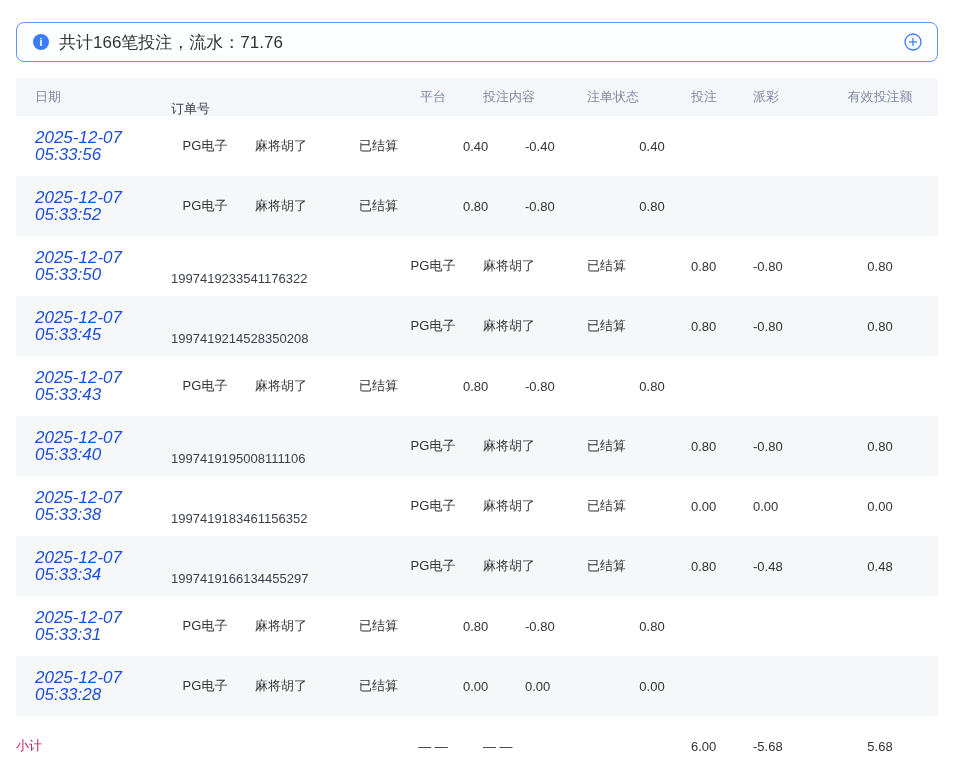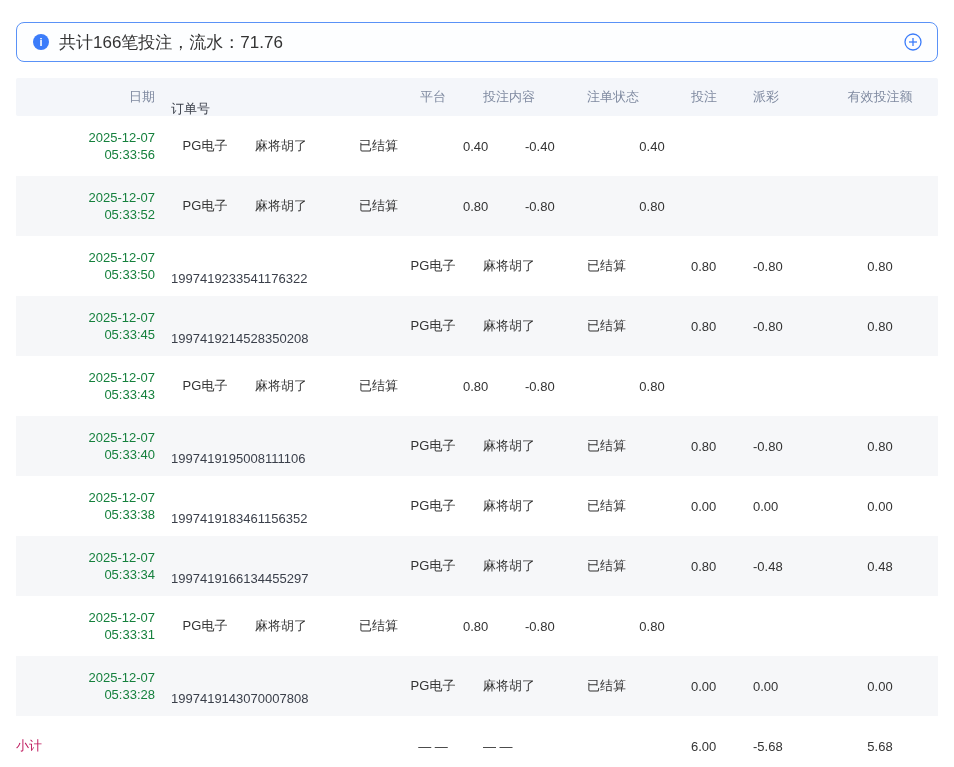--- a/index.html
+++ b/index.html
@@ -71,33 +71,34 @@
     height: 60px;
     background: #ffffff;
   }
   .tbody .trow:nth-child(even) { background: #f6f7f9; }
 
   .cell {
     padding-left: 16px;
     overflow: hidden;
     white-space: nowrap;
   }
-  .c-date     { width: 139px; padding-left: 19px; text-align: right; }
+  .c-date     { width: 139px; padding-left: 19px; }
   .c-order    { width: 228px; margin-top: 24px; }
   .c-platform { width: 84px; text-align: center;  }
   .c-content  { width: 104px; }
   .c-status   { width: 104px; }
   .c-bet      { width: 62px;  }
   .c-payout   { width: 69px;  }
   .c-valid    { width: 132px; text-align: center; }
 
   .c-date .date-line {
-    font-size: 13px;
-    color: #15803d;
+    font-size: 17px;
+    color: #1d4ed8;
     line-height: 17px;
+    font-style: italic;
   }
   .c-order { color: #3a3f4a; }
 
   
   .subtotal { background: #ffffff; }
   .subtotal .c-date {
     text-align: left;
     padding-left: 0;
     color: #be185d;
   }
@@ -253,21 +254,20 @@
     <div class="cell c-bet">0.80</div>
     <div class="cell c-payout">-0.80</div>
     <div class="cell c-valid">0.80</div>
   </div>
 
   <div class="trow">
     <div class="cell c-date">
       <div class="date-line">2025-12-07</div>
       <div class="date-line">05:33:28</div>
     </div>
-    <div class="cell c-order">1997419143070007808</div>
     <div class="cell c-platform">PG电子</div>
     <div class="cell c-content">麻将胡了</div>
     <div class="cell c-status">已结算</div>
     <div class="cell c-bet">0.00</div>
     <div class="cell c-payout">0.00</div>
     <div class="cell c-valid">0.00</div>
   </div>
 </div>
 
     <div class="trow subtotal">

